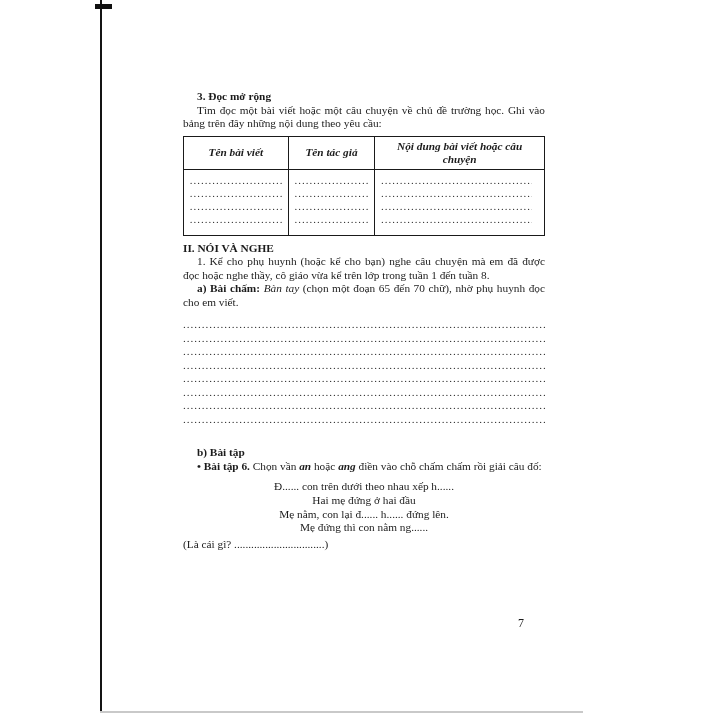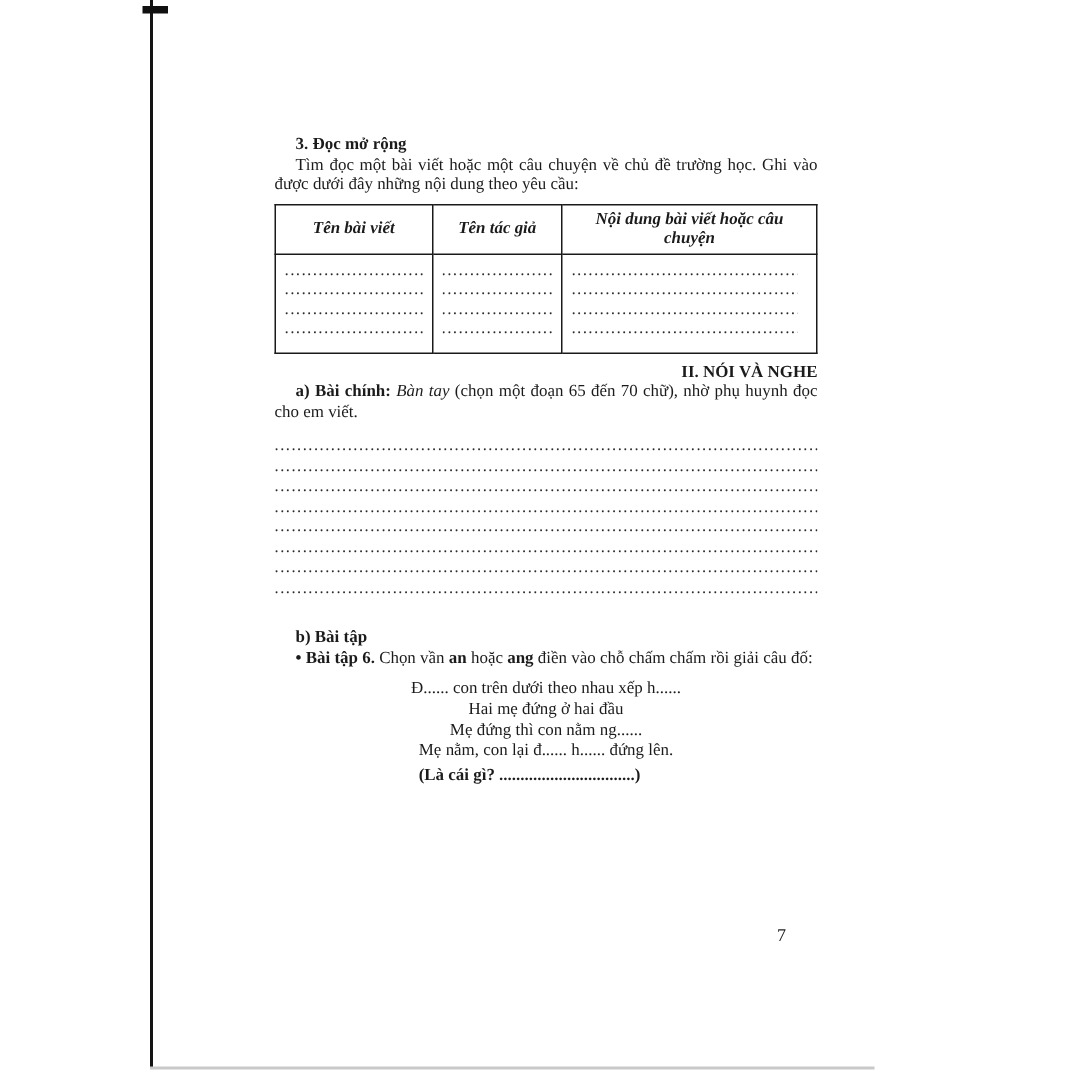--- a/index.html
+++ b/index.html
@@ -21,24 +21,24 @@
   .content {
     position: absolute;
     left: 183px; top: 90px;
     width: 362px;
     font-size: 11.3px;
     line-height: 13.5px;
     text-align: justify;
   }
   .b  { font-weight: bold; }
   .i  { font-style: italic; }
-  .bi { font-weight: bold; }
+  .bi { font-weight: bold; font-style: italic; }
 
   .para { margin: 0; text-indent: 14px; }
-  .h-sub { font-weight: bold; margin: 0; text-align: right; }
+  .h-sub { font-weight: bold; margin: 0; text-align: left; }
   .h-sub-indent { font-weight: bold; margin: 0 0 0 14px; text-align: left; }
   .gap-top { margin-top: 20px; }
 
   table.rtable { width: 100%; border-collapse: collapse; margin: 5px 0 6px 0; table-layout: fixed; font-style: italic; }
   .rtable th, .rtable td { border: 1.5px solid #1a1a1a; }
   .rtable th { font-size: 11.3px; font-weight: bold; text-align: center; padding: 3px 4px; line-height: 13px; }
   .rtable td { vertical-align: top; padding: 4px 6px 9px 6px; }
 
   .dotline {
     overflow: hidden;
@@ -47,38 +47,38 @@
     letter-spacing: 1px;
     color: #2a2a2a;
     font-size: 11px;
     text-align: left;
     text-indent: 0;
   }
   .writing-lines { margin-top: 9px; }
   .writing-lines .dotline { height: 13.5px; }
 
   .riddle { margin-top: 7px; text-align: center; line-height: 13.8px; }
-  .riddle-answer { margin-top: 3px; text-align: center; padding-right: 22px; font-weight: bold; }
+  .riddle-answer { margin-top: 3px; text-align: left; padding-right: 22px; }
 
   .page-num { position: absolute; left: 518px; top: 616px; font-size: 12px; }
 </style>
 </head>
 <body>
 
 <div class="screen">
 
   <div class="edge-left"></div>
   <div class="tick-tl"></div>
   <div class="tick-tr"></div>
   <div class="edge-bottom"></div>
 
   <div class="content">
 
     <div class="h-sub-indent">3. Đọc mở rộng</div>
-    <p class="para">Tìm đọc một bài viết hoặc một câu chuyện về chủ đề trường học. Ghi vào được dưới đây những nội dung theo yêu cầu:</p>
+    <p class="para">Tìm đọc một bài viết hoặc một câu chuyện về chủ đề trường học. Ghi vào bảng trên đây những nội dung theo yêu cầu:</p>
 
     <table class="rtable">
       <colgroup>
         <col style="width:29%">
         <col style="width:24%">
         <col style="width:47%">
       </colgroup>
       <thead>
         <tr>
           <th>Tên bài viết</th>
@@ -104,24 +104,25 @@
             <div class="dotline">................................................................................................................................................................</div>
             <div class="dotline">................................................................................................................................................................</div>
             <div class="dotline">................................................................................................................................................................</div>
             <div class="dotline">................................................................................................................................................................</div>
           </td>
         </tr>
       </tbody>
     </table>
 
     <div class="h-sub">II. NÓI VÀ NGHE</div>
+    <p class="para">1. Kể cho phụ huynh (hoặc kể cho bạn) nghe câu chuyện mà em đã được đọc hoặc nghe thầy, cô giáo vừa kể trên lớp trong tuần 1 đến tuần 8.</p>
 
 
     <p class="para">
-      <span class="b">a) Bài chính:</span>
+      <span class="b">a) Bài chấm:</span>
       <span class="i">Bàn tay</span>
       <span>(chọn một đoạn 65 đến 70 chữ), nhờ phụ huynh đọc cho em viết.</span>
     </p>
 
     <div class="writing-lines">
       <div class="dotline">................................................................................................................................................................</div>
       <div class="dotline">................................................................................................................................................................</div>
       <div class="dotline">................................................................................................................................................................</div>
       <div class="dotline">................................................................................................................................................................</div>
       <div class="dotline">................................................................................................................................................................</div>
@@ -137,22 +138,22 @@
       <span>Chọn vần</span>
       <span class="bi">an</span>
       <span>hoặc</span>
       <span class="bi">ang</span>
       <span>điền vào chỗ chấm chấm rồi giải câu đố:</span>
     </p>
 
     <div class="riddle">
       <div>Đ...... con trên dưới theo nhau xếp h......</div>
       <div>Hai mẹ đứng ở hai đầu</div>
+      <div>Mẹ nằm, con lại đ...... h...... đứng lên.</div>
       <div>Mẹ đứng thì con nằm ng......</div>
-      <div>Mẹ nằm, con lại đ...... h...... đứng lên.</div>
     </div>
     <div class="riddle-answer">(Là cái gì? ................................)</div>
 
   </div>
 
   <div class="page-num">7</div>
 
 </div>
 
 </body></html>

